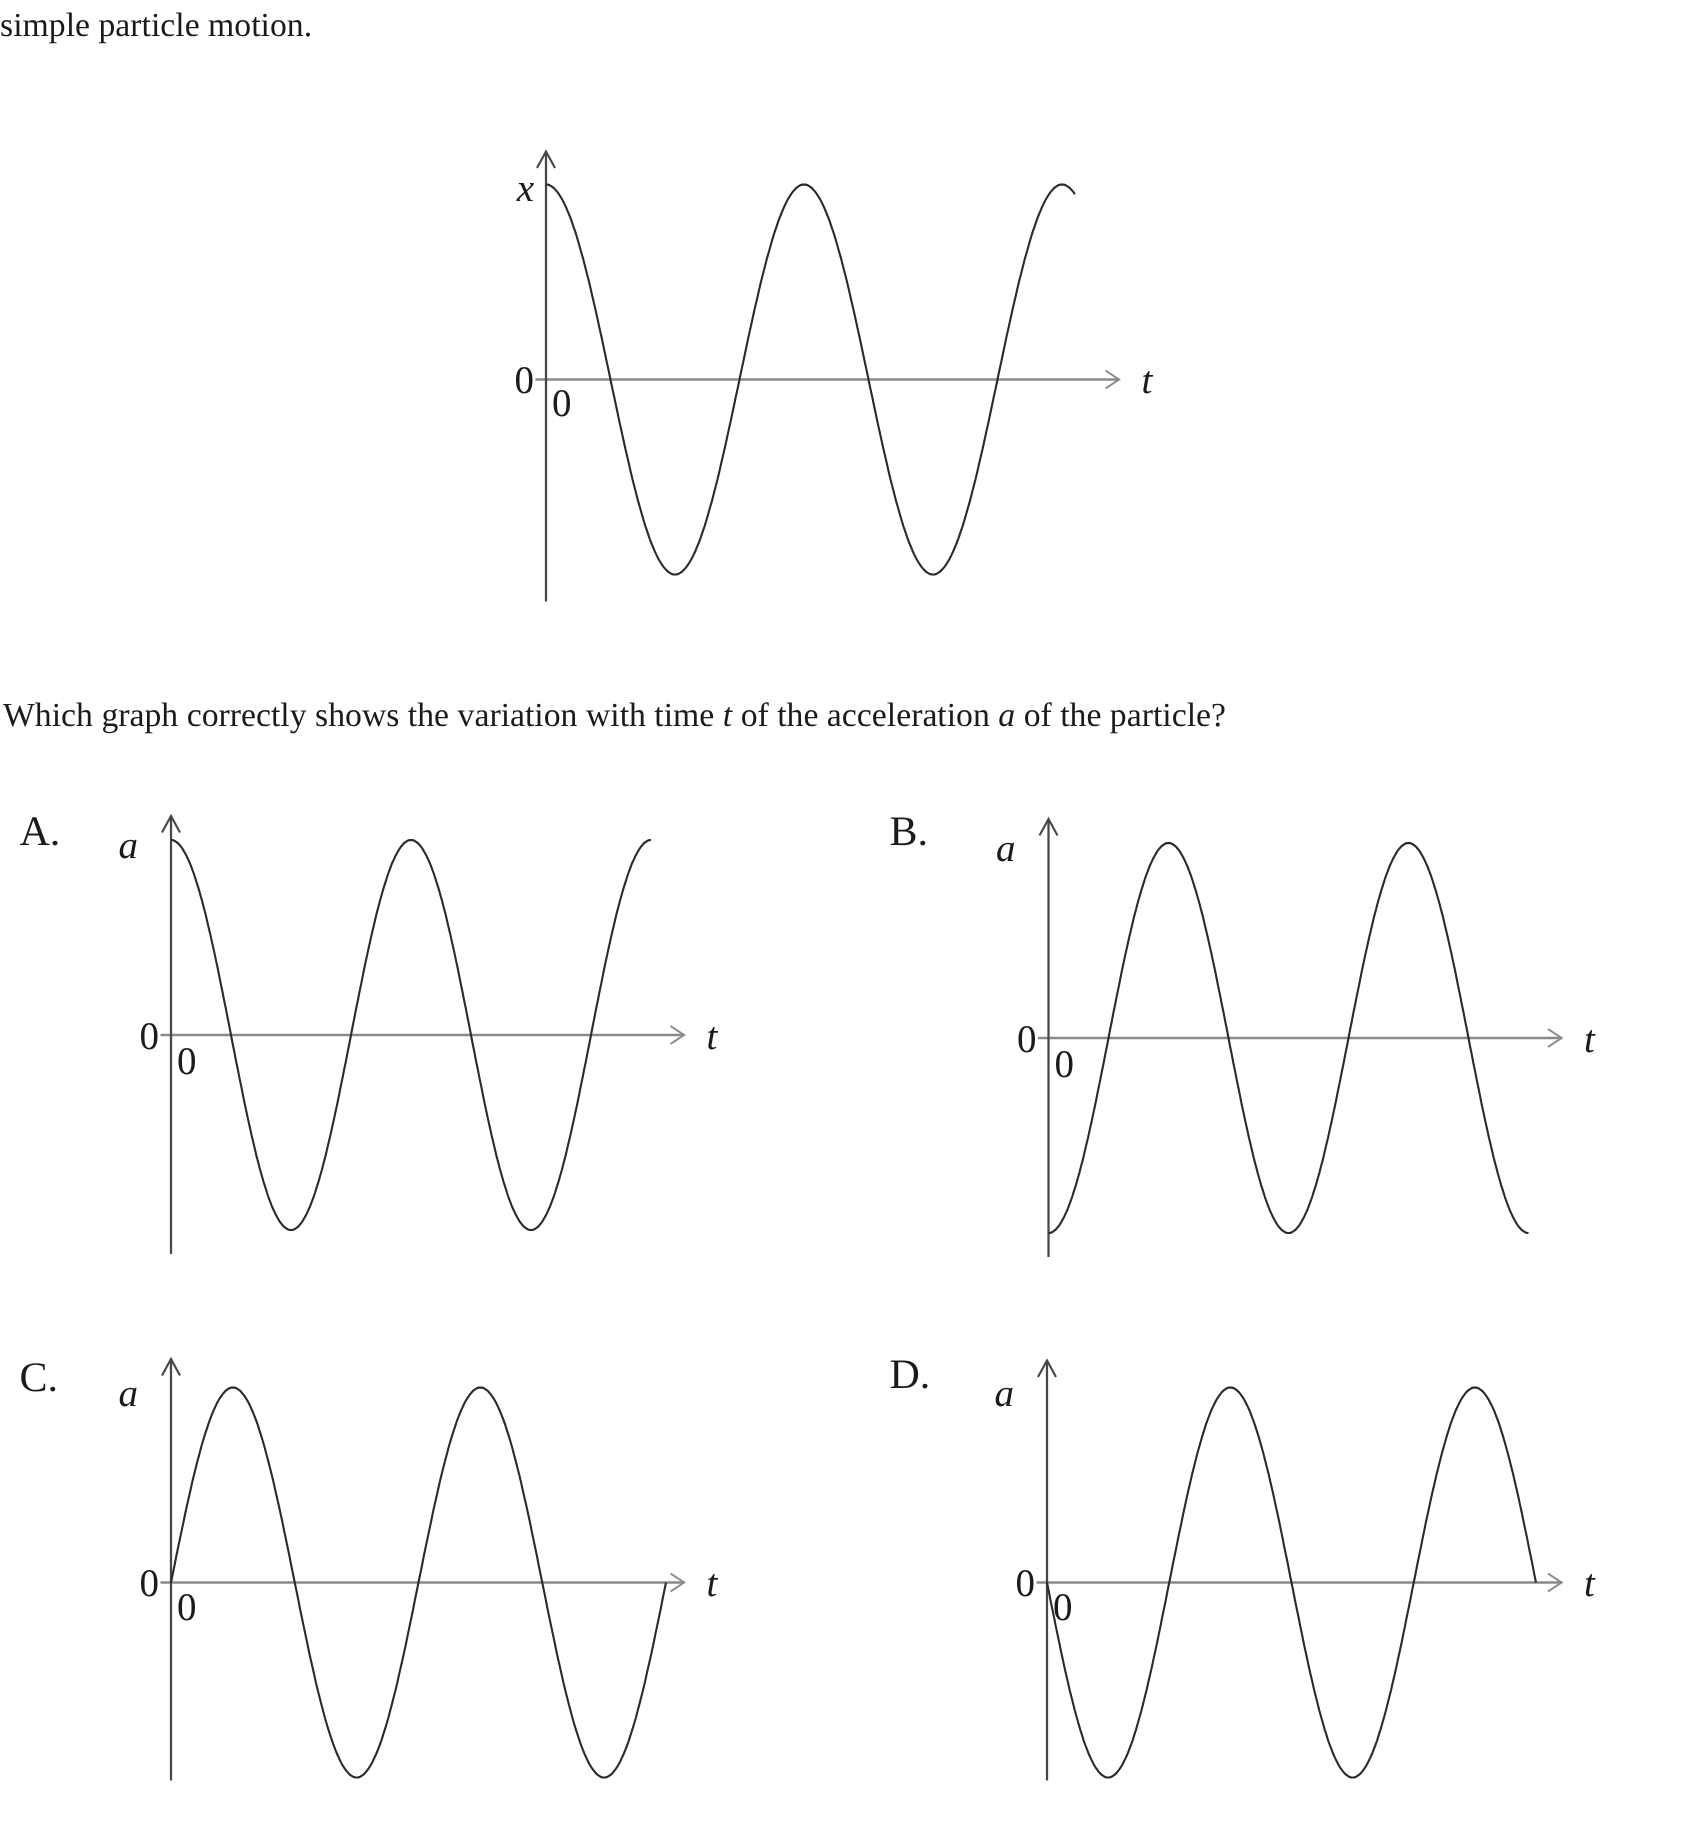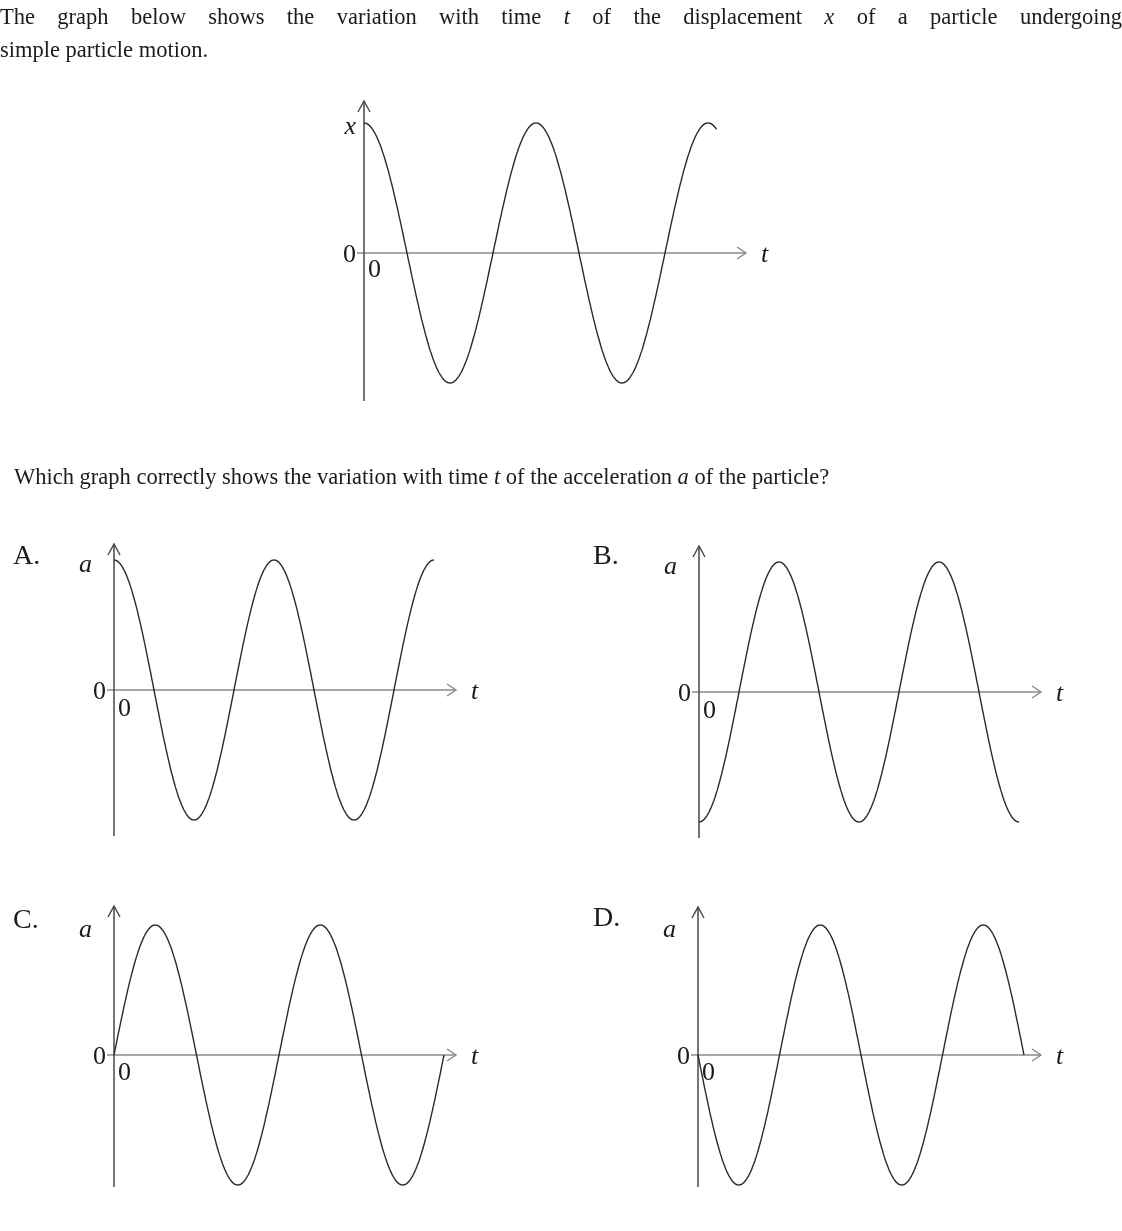--- a/index.html
+++ b/index.html
@@ -17,37 +17,36 @@
   .ax-v{stroke:#474747;stroke-width:1.5;fill:none;}
   .ar-v{stroke:#474747;stroke-width:1.4;fill:none;}
   .curve{stroke:#2b2b2b;stroke-width:1.4;fill:none;}
   text.lbl{font-family:"Liberation Serif", serif;font-size:26px;fill:#1b1b1b;}
   text.lbl.it{font-style:italic;}
 </style>
 </head>
 <body>
 
 <div class="textblock" style="left:0px;top:0px;width:1122px;">
-  <div class="justify-last"><span>The graph below shows the variation with time </span><span class="it">t</span><span> of the displacement </span><span class="it">x</span><span> of a particle undergoing</span></div>
   <div>simple particle motion.</div>
 </div>
 
 <svg class="graph" style="left:290px;top:95px;" width="505" height="320">
   <line class="ax-h" x1="67" y1="158" x2="456" y2="158"></line>
   <path class="ar-h" d="M447 152 L456 158 L447 164"></path>
   <line class="ax-v" x1="74" y1="306" x2="74" y2="7"></line>
   <path class="ar-v" d="M68 17 L74 6 L80 17"></path>
   <path class="curve" d="M74.0 28.0 L75.2 28.1 L76.5 28.5 L77.7 29.2 L78.9 30.1 L80.1 31.3 L81.4 32.7 L82.6 34.4 L83.8 36.3 L85.1 38.5 L86.3 40.9 L87.5 43.5 L88.7 46.4 L90.0 49.5 L91.2 52.8 L92.4 56.4 L93.7 60.1 L94.9 64.0 L96.1 68.2 L97.3 72.5 L98.6 76.9 L99.8 81.6 L101.0 86.4 L102.3 91.3 L103.5 96.4 L104.7 101.6 L105.9 106.9 L107.2 112.3 L108.4 117.8 L109.6 123.4 L110.9 129.1 L112.1 134.8 L113.3 140.5 L114.5 146.3 L115.8 152.2 L117.0 158.0 L118.2 163.8 L119.5 169.7 L120.7 175.5 L121.9 181.2 L123.1 186.9 L124.4 192.6 L125.6 198.2 L126.8 203.7 L128.1 209.1 L129.3 214.4 L130.5 219.6 L131.7 224.7 L133.0 229.6 L134.2 234.4 L135.4 239.1 L136.7 243.5 L137.9 247.8 L139.1 252.0 L140.3 255.9 L141.6 259.6 L142.8 263.2 L144.0 266.5 L145.3 269.6 L146.5 272.5 L147.7 275.1 L148.9 277.5 L150.2 279.7 L151.4 281.6 L152.6 283.3 L153.9 284.7 L155.1 285.9 L156.3 286.8 L157.5 287.5 L158.8 287.9 L160.0 288.0 L161.2 287.9 L162.5 287.5 L163.7 286.8 L164.9 285.9 L166.1 284.7 L167.4 283.3 L168.6 281.6 L169.8 279.7 L171.1 277.5 L172.3 275.1 L173.5 272.5 L174.7 269.6 L176.0 266.5 L177.2 263.2 L178.4 259.6 L179.7 255.9 L180.9 252.0 L182.1 247.8 L183.3 243.5 L184.6 239.1 L185.8 234.4 L187.0 229.6 L188.3 224.7 L189.5 219.6 L190.7 214.4 L191.9 209.1 L193.2 203.7 L194.4 198.2 L195.6 192.6 L196.9 186.9 L198.1 181.2 L199.3 175.5 L200.5 169.7 L201.8 163.8 L203.0 158.0 L204.2 152.2 L205.5 146.3 L206.7 140.5 L207.9 134.8 L209.1 129.1 L210.4 123.4 L211.6 117.8 L212.8 112.3 L214.1 106.9 L215.3 101.6 L216.5 96.4 L217.7 91.3 L219.0 86.4 L220.2 81.6 L221.4 76.9 L222.7 72.5 L223.9 68.2 L225.1 64.0 L226.3 60.1 L227.6 56.4 L228.8 52.8 L230.0 49.5 L231.3 46.4 L232.5 43.5 L233.7 40.9 L234.9 38.5 L236.2 36.3 L237.4 34.4 L238.6 32.7 L239.9 31.3 L241.1 30.1 L242.3 29.2 L243.5 28.5 L244.8 28.1 L246.0 28.0 L247.2 28.1 L248.5 28.5 L249.7 29.2 L250.9 30.1 L252.1 31.3 L253.4 32.7 L254.6 34.4 L255.8 36.3 L257.1 38.5 L258.3 40.9 L259.5 43.5 L260.7 46.4 L262.0 49.5 L263.2 52.8 L264.4 56.4 L265.7 60.1 L266.9 64.0 L268.1 68.2 L269.3 72.5 L270.6 76.9 L271.8 81.6 L273.0 86.4 L274.3 91.3 L275.5 96.4 L276.7 101.6 L277.9 106.9 L279.2 112.3 L280.4 117.8 L281.6 123.4 L282.9 129.1 L284.1 134.8 L285.3 140.5 L286.5 146.3 L287.8 152.2 L289.0 158.0 L290.2 163.8 L291.5 169.7 L292.7 175.5 L293.9 181.2 L295.1 186.9 L296.4 192.6 L297.6 198.2 L298.8 203.7 L300.1 209.1 L301.3 214.4 L302.5 219.6 L303.7 224.7 L305.0 229.6 L306.2 234.4 L307.4 239.1 L308.7 243.5 L309.9 247.8 L311.1 252.0 L312.3 255.9 L313.6 259.6 L314.8 263.2 L316.0 266.5 L317.3 269.6 L318.5 272.5 L319.7 275.1 L320.9 277.5 L322.2 279.7 L323.4 281.6 L324.6 283.3 L325.9 284.7 L327.1 285.9 L328.3 286.8 L329.5 287.5 L330.8 287.9 L332.0 288.0 L333.2 287.9 L334.5 287.5 L335.7 286.8 L336.9 285.9 L338.1 284.7 L339.4 283.3 L340.6 281.6 L341.8 279.7 L343.1 277.5 L344.3 275.1 L345.5 272.5 L346.7 269.6 L348.0 266.5 L349.2 263.2 L350.4 259.6 L351.7 255.9 L352.9 252.0 L354.1 247.8 L355.3 243.5 L356.6 239.1 L357.8 234.4 L359.0 229.6 L360.3 224.7 L361.5 219.6 L362.7 214.4 L363.9 209.1 L365.2 203.7 L366.4 198.2 L367.6 192.6 L368.9 186.9 L370.1 181.2 L371.3 175.5 L372.5 169.7 L373.8 163.8 L375.0 158.0 L376.2 152.2 L377.5 146.3 L378.7 140.5 L379.9 134.8 L381.1 129.1 L382.4 123.4 L383.6 117.8 L384.8 112.3 L386.1 106.9 L387.3 101.6 L388.5 96.4 L389.7 91.3 L391.0 86.4 L392.2 81.6 L393.4 76.9 L394.7 72.5 L395.9 68.2 L397.1 64.0 L398.3 60.1 L399.6 56.4 L400.8 52.8 L402.0 49.5 L403.3 46.4 L404.5 43.5 L405.7 40.9 L406.9 38.5 L408.2 36.3 L409.4 34.4 L410.6 32.7 L411.9 31.3 L413.1 30.1 L414.3 29.2 L415.5 28.5 L416.8 28.1 L418.0 28.0 L419.2 28.1 L420.5 28.5 L421.7 29.2 L422.9 30.1 L424.1 31.3 L425.4 32.7 L426.6 34.4 "></path>
   <text class="lbl it" x="66" y="39" text-anchor="end">x</text>
   <text class="lbl" x="66" y="167" text-anchor="end">0</text>
   <text class="lbl" x="78" y="182">0</text>
   <text class="lbl it" x="471" y="167">t</text>
 </svg>
 
-<div class="textblock" style="left:2px;top:460px;width:1100px;margin-left:12px;"><span>Which graph correctly shows the variation with time </span><span class="it">t</span><span> of the acceleration </span><span class="it">a</span><span> of the particle?</span></div>
+<div class="textblock" style="left:2px;top:460px;width:1100px;"><span>Which graph correctly shows the variation with time </span><span class="it">t</span><span> of the acceleration </span><span class="it">a</span><span> of the particle?</span></div>
 
 <div class="opt-letter" style="left:13px;top:541px;">A.</div>
 <svg class="graph" style="left:0px;top:530px;" width="520" height="320">
   <line class="ax-h" x1="107" y1="160" x2="456" y2="160"></line>
   <path class="ar-h" d="M447 154 L456 160 L447 166"></path>
   <line class="ax-v" x1="114" y1="306" x2="114" y2="14"></line>
   <path class="ar-v" d="M108 25 L114 14 L120 25"></path>
   <path class="curve" d="M114.0 30.0 L115.1 30.1 L116.3 30.5 L117.4 31.2 L118.6 32.1 L119.7 33.3 L120.9 34.7 L122.0 36.4 L123.1 38.3 L124.3 40.5 L125.4 42.9 L126.6 45.5 L127.7 48.4 L128.9 51.5 L130.0 54.8 L131.1 58.4 L132.3 62.1 L133.4 66.0 L134.6 70.2 L135.7 74.5 L136.9 78.9 L138.0 83.6 L139.1 88.4 L140.3 93.3 L141.4 98.4 L142.6 103.6 L143.7 108.9 L144.9 114.3 L146.0 119.8 L147.1 125.4 L148.3 131.1 L149.4 136.8 L150.6 142.5 L151.7 148.3 L152.9 154.2 L154.0 160.0 L155.1 165.8 L156.3 171.7 L157.4 177.5 L158.6 183.2 L159.7 188.9 L160.9 194.6 L162.0 200.2 L163.1 205.7 L164.3 211.1 L165.4 216.4 L166.6 221.6 L167.7 226.7 L168.9 231.6 L170.0 236.4 L171.1 241.1 L172.3 245.5 L173.4 249.8 L174.6 254.0 L175.7 257.9 L176.9 261.6 L178.0 265.2 L179.1 268.5 L180.3 271.6 L181.4 274.5 L182.6 277.1 L183.7 279.5 L184.9 281.7 L186.0 283.6 L187.1 285.3 L188.3 286.7 L189.4 287.9 L190.6 288.8 L191.7 289.5 L192.9 289.9 L194.0 290.0 L195.1 289.9 L196.3 289.5 L197.4 288.8 L198.6 287.9 L199.7 286.7 L200.9 285.3 L202.0 283.6 L203.1 281.7 L204.3 279.5 L205.4 277.1 L206.6 274.5 L207.7 271.6 L208.9 268.5 L210.0 265.2 L211.1 261.6 L212.3 257.9 L213.4 254.0 L214.6 249.8 L215.7 245.5 L216.9 241.1 L218.0 236.4 L219.1 231.6 L220.3 226.7 L221.4 221.6 L222.6 216.4 L223.7 211.1 L224.9 205.7 L226.0 200.2 L227.1 194.6 L228.3 188.9 L229.4 183.2 L230.6 177.5 L231.7 171.7 L232.9 165.8 L234.0 160.0 L235.1 154.2 L236.3 148.3 L237.4 142.5 L238.6 136.8 L239.7 131.1 L240.9 125.4 L242.0 119.8 L243.1 114.3 L244.3 108.9 L245.4 103.6 L246.6 98.4 L247.7 93.3 L248.9 88.4 L250.0 83.6 L251.1 78.9 L252.3 74.5 L253.4 70.2 L254.6 66.0 L255.7 62.1 L256.9 58.4 L258.0 54.8 L259.1 51.5 L260.3 48.4 L261.4 45.5 L262.6 42.9 L263.7 40.5 L264.9 38.3 L266.0 36.4 L267.1 34.7 L268.3 33.3 L269.4 32.1 L270.6 31.2 L271.7 30.5 L272.9 30.1 L274.0 30.0 L275.1 30.1 L276.3 30.5 L277.4 31.2 L278.6 32.1 L279.7 33.3 L280.9 34.7 L282.0 36.4 L283.1 38.3 L284.3 40.5 L285.4 42.9 L286.6 45.5 L287.7 48.4 L288.9 51.5 L290.0 54.8 L291.1 58.4 L292.3 62.1 L293.4 66.0 L294.6 70.2 L295.7 74.5 L296.9 78.9 L298.0 83.6 L299.1 88.4 L300.3 93.3 L301.4 98.4 L302.6 103.6 L303.7 108.9 L304.9 114.3 L306.0 119.8 L307.1 125.4 L308.3 131.1 L309.4 136.8 L310.6 142.5 L311.7 148.3 L312.9 154.2 L314.0 160.0 L315.1 165.8 L316.3 171.7 L317.4 177.5 L318.6 183.2 L319.7 188.9 L320.9 194.6 L322.0 200.2 L323.1 205.7 L324.3 211.1 L325.4 216.4 L326.6 221.6 L327.7 226.7 L328.9 231.6 L330.0 236.4 L331.1 241.1 L332.3 245.5 L333.4 249.8 L334.6 254.0 L335.7 257.9 L336.9 261.6 L338.0 265.2 L339.1 268.5 L340.3 271.6 L341.4 274.5 L342.6 277.1 L343.7 279.5 L344.9 281.7 L346.0 283.6 L347.1 285.3 L348.3 286.7 L349.4 287.9 L350.6 288.8 L351.7 289.5 L352.9 289.9 L354.0 290.0 L355.1 289.9 L356.3 289.5 L357.4 288.8 L358.6 287.9 L359.7 286.7 L360.9 285.3 L362.0 283.6 L363.1 281.7 L364.3 279.5 L365.4 277.1 L366.6 274.5 L367.7 271.6 L368.9 268.5 L370.0 265.2 L371.1 261.6 L372.3 257.9 L373.4 254.0 L374.6 249.8 L375.7 245.5 L376.9 241.1 L378.0 236.4 L379.1 231.6 L380.3 226.7 L381.4 221.6 L382.6 216.4 L383.7 211.1 L384.9 205.7 L386.0 200.2 L387.1 194.6 L388.3 188.9 L389.4 183.2 L390.6 177.5 L391.7 171.7 L392.9 165.8 L394.0 160.0 L395.1 154.2 L396.3 148.3 L397.4 142.5 L398.6 136.8 L399.7 131.1 L400.9 125.4 L402.0 119.8 L403.1 114.3 L404.3 108.9 L405.4 103.6 L406.6 98.4 L407.7 93.3 L408.9 88.4 L410.0 83.6 L411.1 78.9 L412.3 74.5 L413.4 70.2 L414.6 66.0 L415.7 62.1 L416.9 58.4 L418.0 54.8 L419.1 51.5 L420.3 48.4 L421.4 45.5 L422.6 42.9 L423.7 40.5 L424.9 38.3 L426.0 36.4 L427.1 34.7 L428.3 33.3 L429.4 32.1 L430.6 31.2 L431.7 30.5 L432.9 30.1 L434.0 30.0 "></path>
   <text class="lbl it" x="92" y="42" text-anchor="end">a</text>
   <text class="lbl" x="106" y="169" text-anchor="end">0</text>

